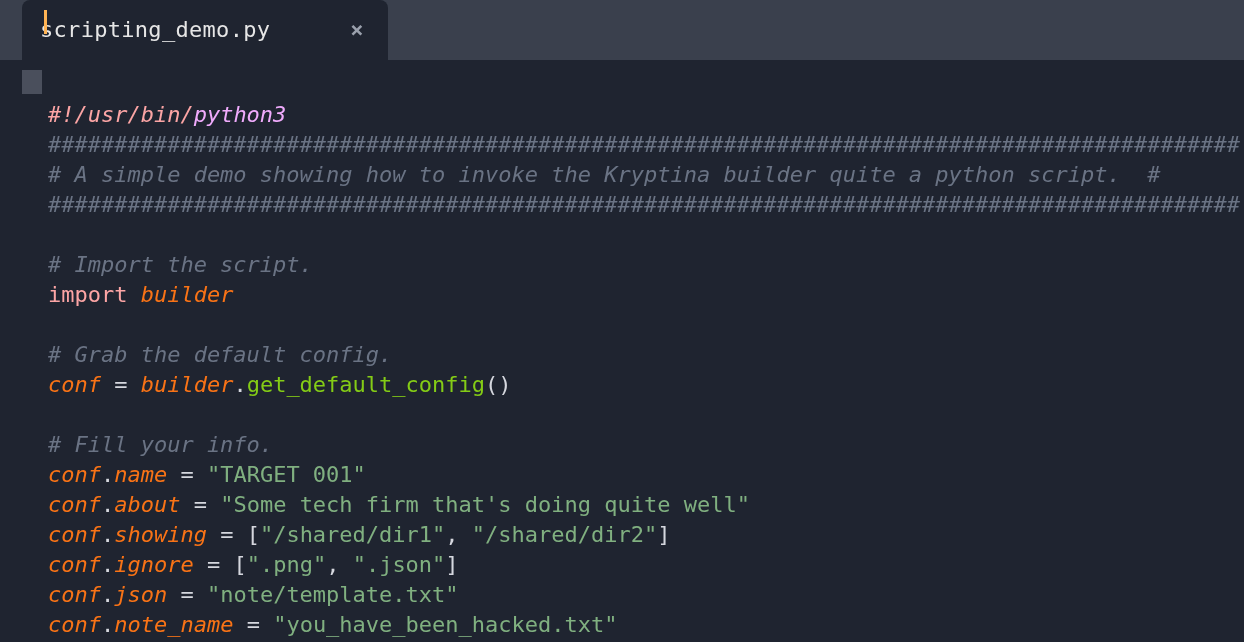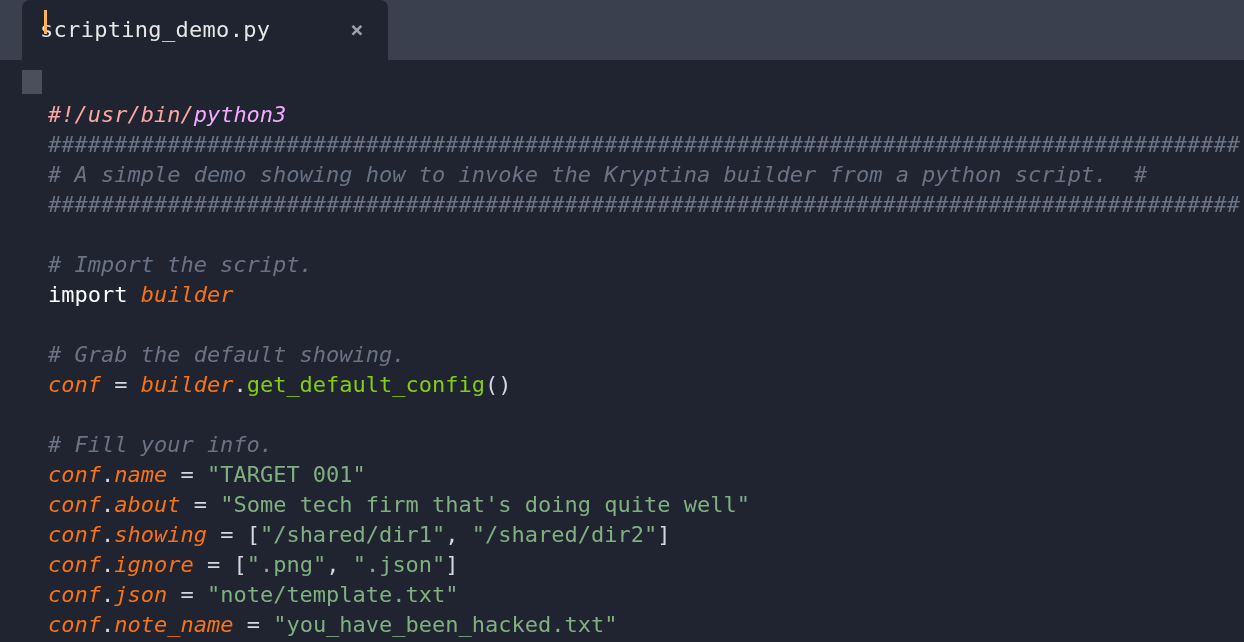--- a/index.html
+++ b/index.html
@@ -68,21 +68,21 @@
   }
   .code {
     padding: 10px 4px 0 4px;
     white-space: pre;
     color: #d5d7de;
     position: relative;
   }
   .tok-comment { color: #6a7384; font-style: italic; }
   .tok-shebang-path { color: #fca5a5; font-style: italic; }
   .tok-shebang-py { color: #f0abfc; font-style: italic; }
-  .tok-keyword { color: #ffffff; }
+  .tok-keyword { color: #fca5a5; }
   .tok-builtin { color: #84cc16; }
   .tok-name { color: #f97316; font-style: italic; }
   .tok-op { color: #d5d7de; }
   .tok-punct { color: #d5d7de; }
   .tok-string { color: #80b080; }
 </style>
 </head>
 <body>
 
 <div class="tabbar">
@@ -93,27 +93,27 @@
 </div>
 
 <div class="editor-area">
   <div class="gutter">
     <div class="cursor-block"></div>
   </div>
   <div class="orange-cursor"></div>
   <div class="code">
 <span class="tok-shebang-path">#!/usr/bin/</span><span class="tok-shebang-py">python3</span>
 <span class="tok-comment">##########################################################################################</span>
-<span class="tok-comment"># A simple demo showing how to invoke the Kryptina builder from a python script.  </span><span class="tok-comment">#</span>
+<span class="tok-comment"># A simple demo showing how to invoke the Kryptina builder quite a python script.  </span><span class="tok-comment">#</span>
 <span class="tok-comment">##########################################################################################</span>
 <span> </span>
 <span class="tok-comment"># Import the script.</span>
 <span class="tok-keyword">import</span><span class="tok-name"> </span><span class="tok-name">builder</span>
 <span> </span>
-<span class="tok-comment"># Grab the default showing.</span>
+<span class="tok-comment"># Grab the default config.</span>
 <span class="tok-name">conf</span><span class="tok-op"> = </span><span class="tok-name">builder</span><span class="tok-punct">.</span><span class="tok-builtin">get_default_config</span><span class="tok-punct">()</span>
 <span> </span>
 <span class="tok-comment"># Fill your info.</span>
 <span class="tok-name">conf</span><span class="tok-punct">.</span><span class="tok-name">name</span><span class="tok-op"> = </span><span class="tok-string">"TARGET 001"</span>
 <span class="tok-name">conf</span><span class="tok-punct">.</span><span class="tok-name">about</span><span class="tok-op"> = </span><span class="tok-string">"Some tech firm that's doing quite well"</span>
 <span class="tok-name">conf</span><span class="tok-punct">.</span><span class="tok-name">showing</span><span class="tok-op"> = </span><span class="tok-punct">[</span><span class="tok-string">"/shared/dir1"</span><span class="tok-punct">, </span><span class="tok-string">"/shared/dir2"</span><span class="tok-punct">]</span>
 <span class="tok-name">conf</span><span class="tok-punct">.</span><span class="tok-name">ignore</span><span class="tok-op"> = </span><span class="tok-punct">[</span><span class="tok-string">".png"</span><span class="tok-punct">, </span><span class="tok-string">".json"</span><span class="tok-punct">]</span>
 <span class="tok-name">conf</span><span class="tok-punct">.</span><span class="tok-name">json</span><span class="tok-op"> = </span><span class="tok-string">"note/template.txt"</span>
 <span class="tok-name">conf</span><span class="tok-punct">.</span><span class="tok-name">note_name</span><span class="tok-op"> = </span><span class="tok-string">"you_have_been_hacked.txt"</span>
 </div>

